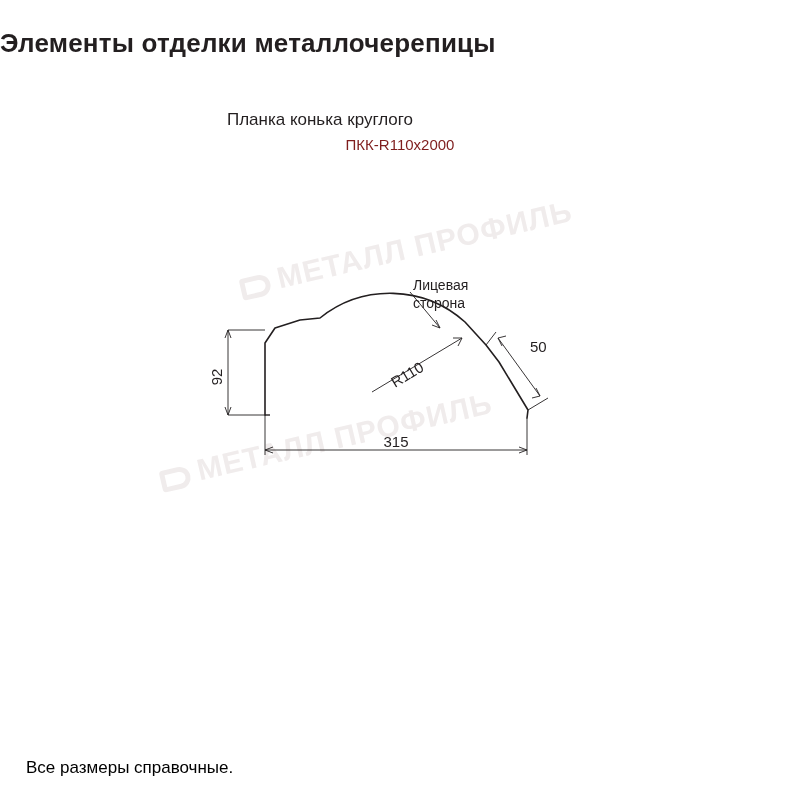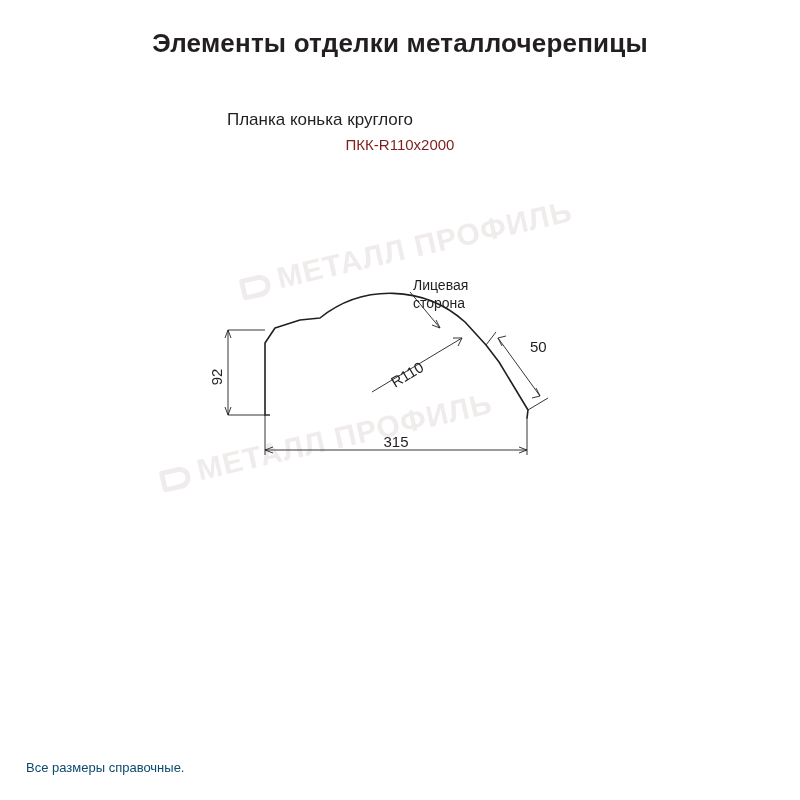--- a/index.html
+++ b/index.html
@@ -17,21 +17,21 @@
   }
   .page {
     position: absolute;
     inset: 0;
   }
   .title {
     position: absolute;
     top: 28px;
     left: 0;
     width: 800px;
-    text-align: center;
+    text-align: left;
     font-size: 26px;
     font-weight: bold;
     letter-spacing: 0.2px;
     color: #231f20;
   }
   .subtitle {
     position: absolute;
     top: 110px;
     left: 0;
     width: 640px;
@@ -83,23 +83,23 @@
     border: 5px solid #f0ecec;
     border-radius: 4px 12px 12px 4px;
     vertical-align: -4px;
     margin-right: 8px;
     box-sizing: border-box;
   }
   .footer {
     position: absolute;
     left: 26px;
     bottom: 22px;
-    font-size: 13px;
+    font-size: 17px;
     line-height: 20px;
-    color: #0c4a6e;
+    color: #000000;
   }
   .footer div { white-space: nowrap; }
   svg text {
     font-family: "Liberation Sans", sans-serif;
     fill: #231f20;
   }
 </style>
 </head>
 <body>
 

